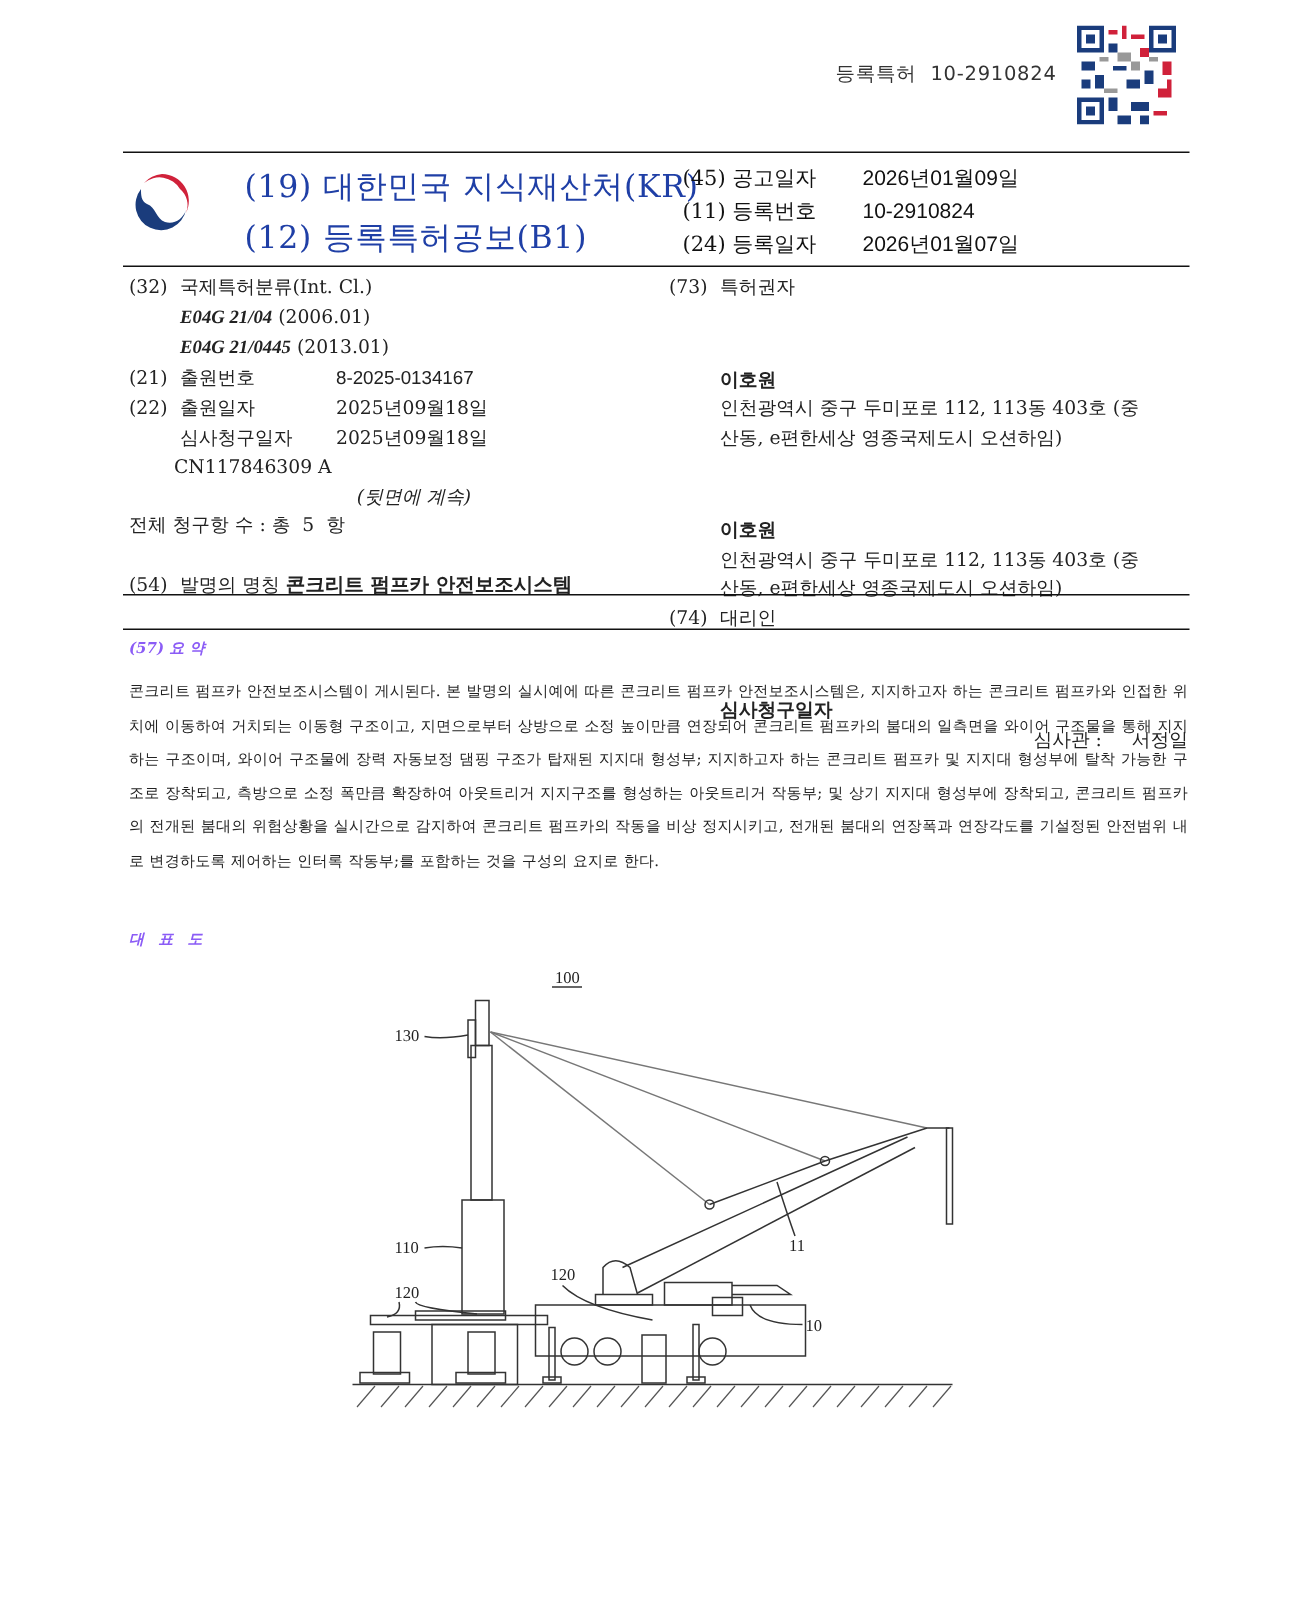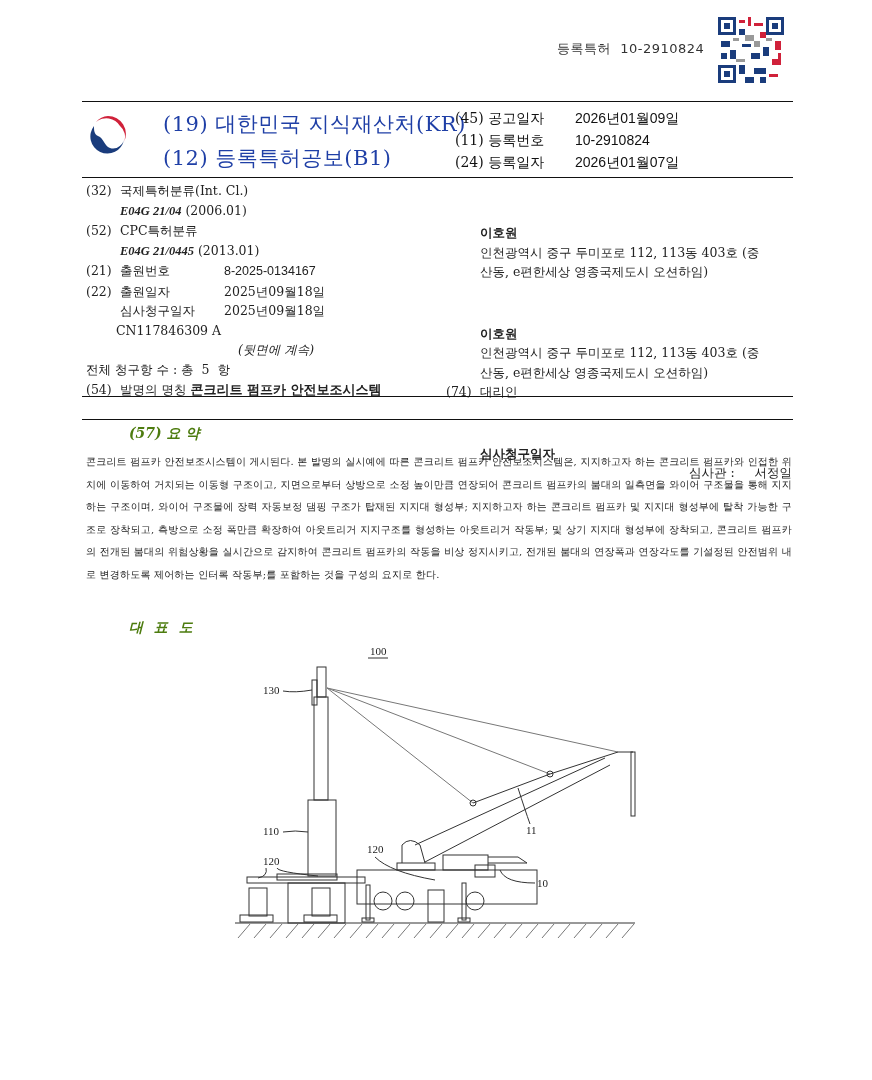--- a/index.html
+++ b/index.html
@@ -14,21 +14,21 @@
   .title-line { left: 163px; font-size: 21px; color: #1f3fa6; letter-spacing: 0.5px; }
   .meta-right { left: 455px; font-size: 14px; color: #111; }
   .meta-right .code { display: inline-block; width: 120px; }
   .meta-right .val { font-family: "Liberation Sans", sans-serif; font-size: 14px; }
   .bib { font-size: 12.5px; color: #222; line-height: 19.5px; }
   .bib .code { display: inline-block; width: 34px; }
   .indent { padding-left: 34px; }
   .italic { font-style: italic; font-weight: bold; font-family: "Liberation Serif", serif; }
   .label-col { display: inline-block; width: 104px; }
   .bold { font-weight: bold; margin-top: 42px; }
-  .sec-pink { color: #4d7c0f; font-style: italic; font-size: 14px; font-weight: bold; margin-left: 43px; }
+  .sec-pink { color: #8b5cf6; font-style: italic; font-size: 10px; font-weight: bold; }
   .abstract { top: 451px; left: 86px; width: 706px; font-size: 10px; line-height: 22.5px;
               text-align: justify; color: #222; letter-spacing: 0.2px; }
   .figure { top: 640px; left: 230px; width: 420px; height: 310px; }
 </style>
 </head>
 <body>
 
 <div class="abs hdr-num">
   <span>등록특허</span>&nbsp;
   <span>10-2910824</span>
@@ -95,31 +95,31 @@
 </div>
 <div class="abs meta-right" style="top:154px">
   <span class="code"><span>(24)</span> <span>등록일자</span></span><span class="val">2026년01월07일</span>
 </div>
 
 <div class="abs rule" style="top:177px"></div>
 
 <div class="abs bib" style="top:181px; left:86px; width:350px;">
   <div><span class="code">(32)</span><span>국제특허분류(Int. Cl.)</span></div>
   <div class="indent"><span class="italic">E04G 21/04</span> <span>(2006.01)</span></div>
-  <div><span class="code">(52)</span><span>CPC특허분류</span></div>
   <div class="indent"><span class="italic">E04G 21/0445</span> <span>(2013.01)</span></div>
   <div><span class="code">(21)</span><span class="label-col">출원번호</span><span style="font-family:'Liberation Sans',sans-serif">8-2025-0134167</span></div>
   <div><span class="code">(22)</span><span class="label-col">출원일자</span><span>2025년09월18일</span></div>
   <div class="indent"><span class="label-col">심사청구일자</span><span>2025년09월18일</span></div>
   <div style="padding-left:30px">CN117846309 A</div>
   <div style="padding-left:30px; font-style:italic;text-align:center;">(뒷면에 계속)</div>
   <div style="white-space:pre">전체 청구항 수 : 총  5  항</div>
 </div>
 
 <div class="abs bib" style="top:181px; left:446px; width:346px;">
+  <div><span class="code">(73)</span><span>특허권자</span></div>
   <div class="indent bold">이호원</div>
   <div class="indent">
       <div>인천광역시 중구 두미포로 112, 113동 403호 (중</div>
       <div>산동, e편한세상 영종국제도시 오션하임)</div>
     </div>
   <div class="indent bold">이호원</div>
   <div class="indent">
       <div>인천광역시 중구 두미포로 112, 113동 403호 (중</div>
       <div>산동, e편한세상 영종국제도시 오션하임)</div>
     </div>

